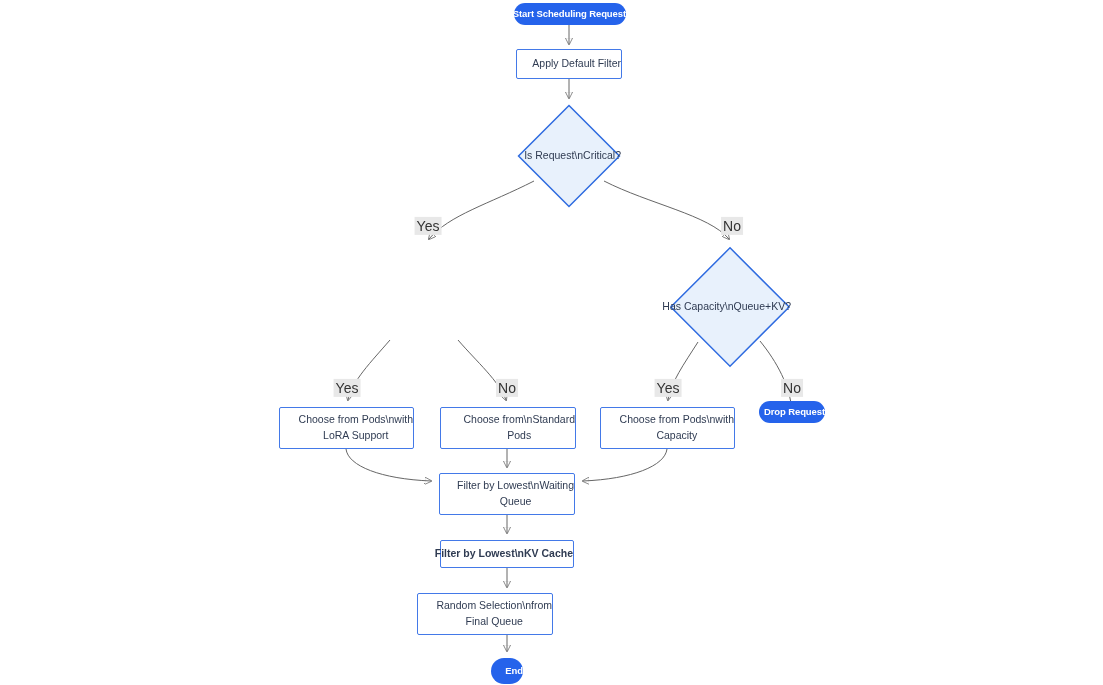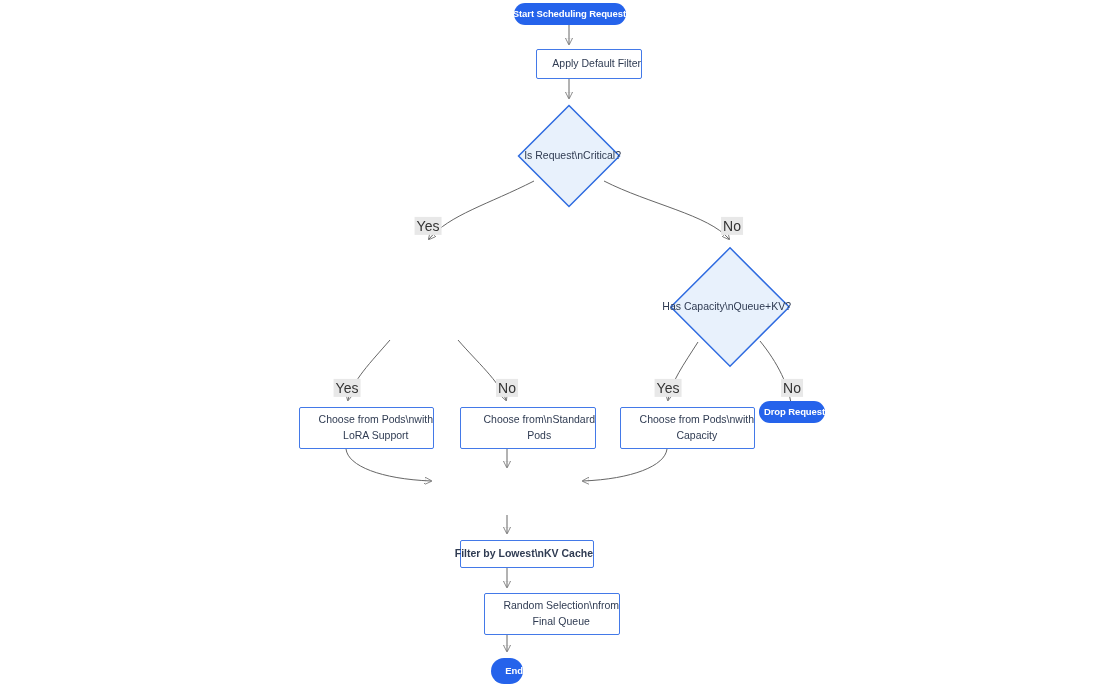--- a/index.html
+++ b/index.html
@@ -24,21 +24,20 @@
     font-size:10.5px;
     line-height:1.5;
     box-sizing:border-box;
   }
   .node .nlabel span { display:block; }
 
   .rect {
     background:#ffffff;
     border:1.5px solid #4379e8;
     border-radius:2px;
-    margin-left:20px;
   }
   .oneline .nlabel { white-space:nowrap; }
 
   .pill {
     background:#2563eb;
     color:#ffffff;
     font-weight:700;
     font-size:9.5px;
     letter-spacing:-0.1px;
     border-radius:999px;
@@ -143,28 +142,34 @@
       <span>Capacity</span>
     </div>
   </div>
 
   <div class="node pill" style="left:759px;top:401px;width:66px;height:22px;">
     <div class="nlabel">
         <span>Drop Request</span>
       </div>
   </div>
 
+  <div class="node rect" style="left:439px;top:473px;width:136px;height:42px;">
+    <div class="nlabel">
+      <span>Filter by Lowest\nWaiting</span>
+      <span>Queue</span>
+    </div>
+  </div>
 
   <div class="node rect oneline" style="left:440px;top:540px;width:134px;height:28px;font-weight:bold;">
     <div class="nlabel">
         <span>Filter by Lowest\nKV Cache</span>
       </div>
   </div>
 
-  <div class="node rect" style="left:464px;top:593px;width:136px;height:42px;">
+  <div class="node rect" style="left:417px;top:593px;width:136px;height:42px;">
     <div class="nlabel">
       <span>Random Selection\nfrom</span>
       <span>Final Queue</span>
     </div>
   </div>
 
   <div class="node pill" style="left:491px;top:658px;width:32px;height:26px;">
     <div class="nlabel">
         <span>End</span>
       </div>

